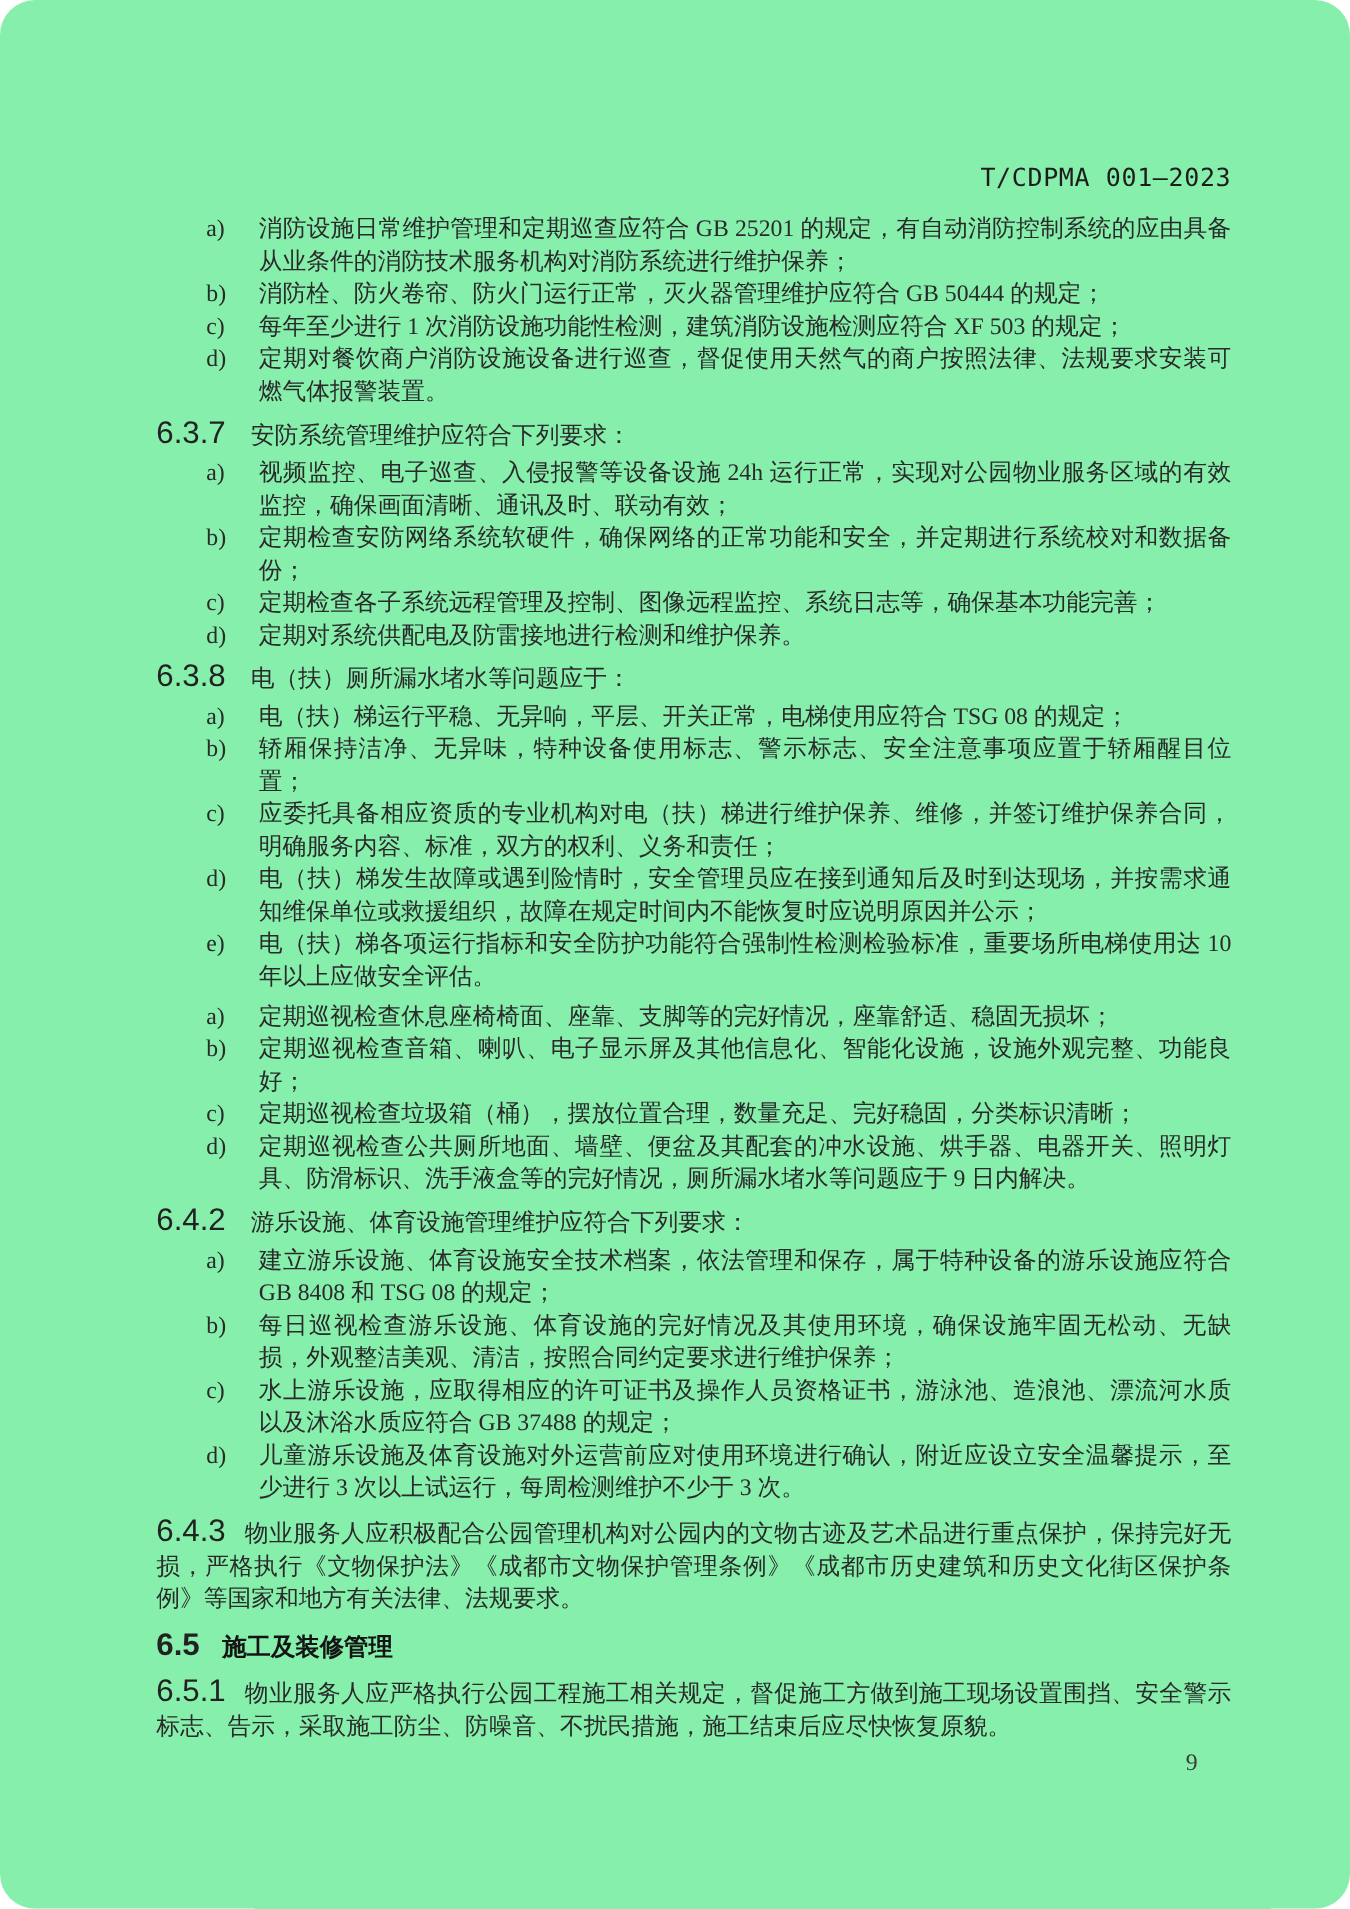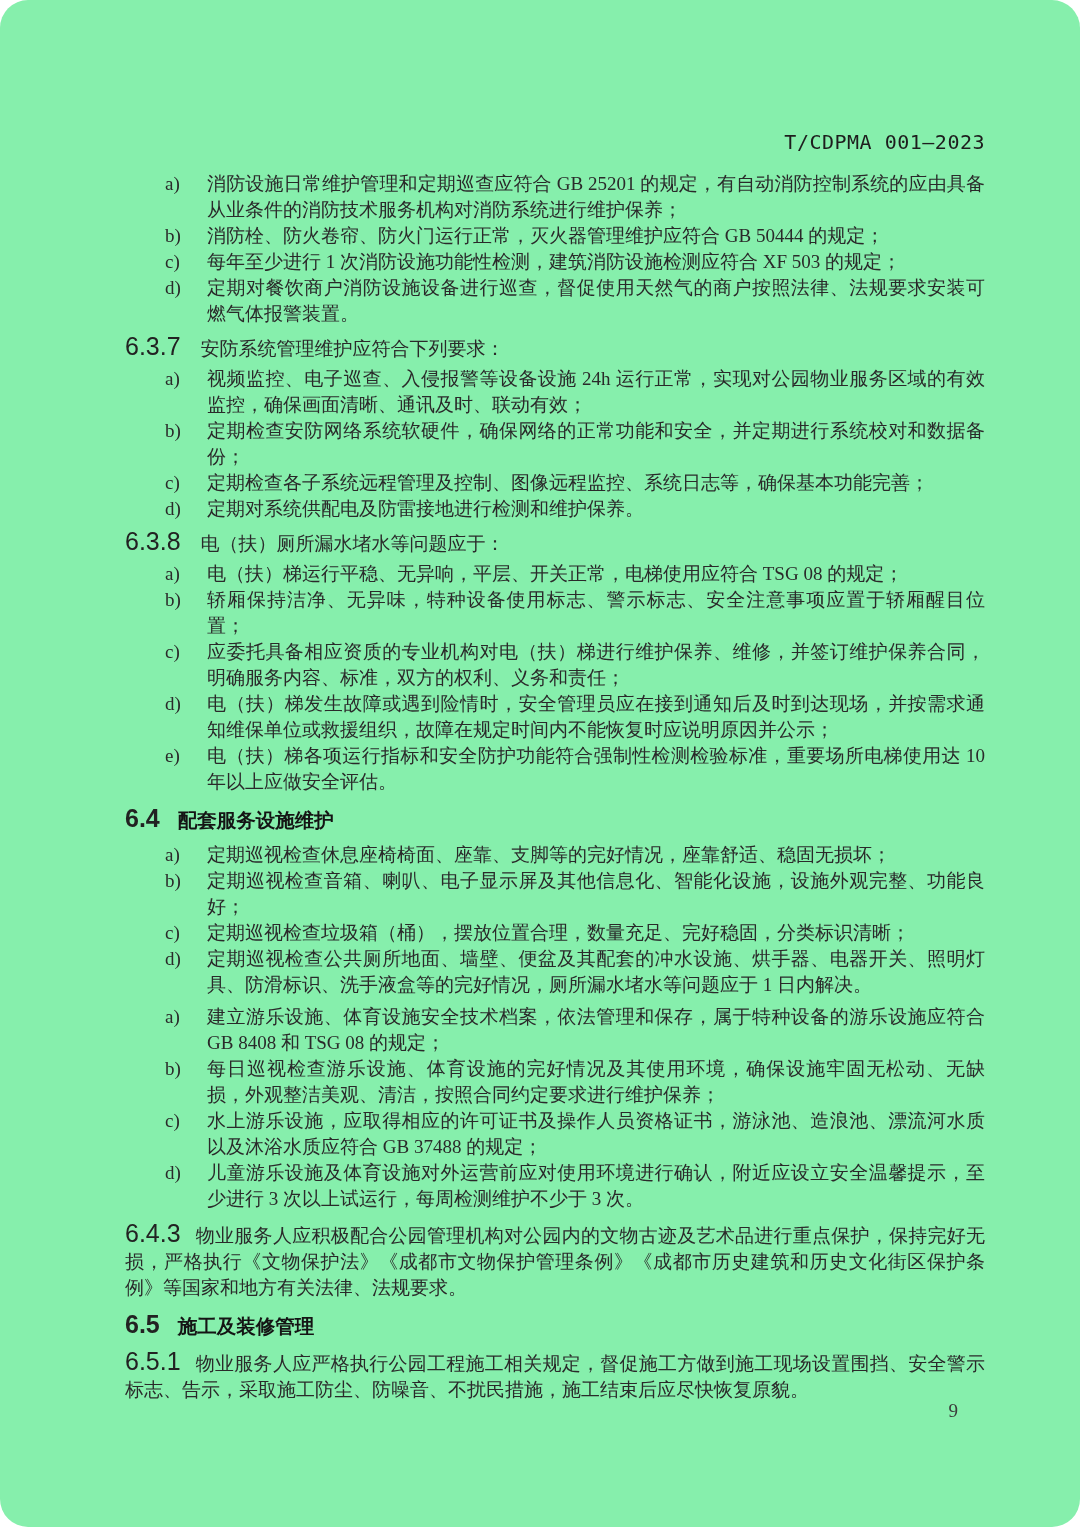--- a/index.html
+++ b/index.html
@@ -132,39 +132,39 @@
         </div>
         <div class="item">
           <span class="item-label">d)</span>
           <div class="item-text">电（扶）梯发生故障或遇到险情时，安全管理员应在接到通知后及时到达现场，并按需求通知维保单位或救援组织，故障在规定时间内不能恢复时应说明原因并公示；</div>
         </div>
         <div class="item">
           <span class="item-label">e)</span>
           <div class="item-text">电（扶）梯各项运行指标和安全防护功能符合强制性检测检验标准，重要场所电梯使用达 10 年以上应做安全评估。</div>
         </div>
       </div>
-      <div class="sec-heading"><span class="num">6.4</span><span class="heading-text">配套服务设施维护</span></div>
       <div class="list">
         <div class="item">
           <span class="item-label">a)</span>
           <div class="item-text">定期巡视检查休息座椅椅面、座靠、支脚等的完好情况，座靠舒适、稳固无损坏；</div>
         </div>
         <div class="item">
           <span class="item-label">b)</span>
           <div class="item-text">定期巡视检查音箱、喇叭、电子显示屏及其他信息化、智能化设施，设施外观完整、功能良好；</div>
         </div>
         <div class="item">
           <span class="item-label">c)</span>
           <div class="item-text">定期巡视检查垃圾箱（桶），摆放位置合理，数量充足、完好稳固，分类标识清晰；</div>
         </div>
         <div class="item">
           <span class="item-label">d)</span>
-          <div class="item-text">定期巡视检查公共厕所地面、墙壁、便盆及其配套的冲水设施、烘手器、电器开关、照明灯具、防滑标识、洗手液盒等的完好情况，厕所漏水堵水等问题应于 1 日内解决。</div>
+          <div class="item-text">定期巡视检查公共厕所地面、墙壁、便盆及其配套的冲水设施、烘手器、电器开关、照明灯具、防滑标识、洗手液盒等的完好情况，厕所漏水堵水等问题应于 9 日内解决。</div>
         </div>
       </div>
+      <div class="clause-title"><span class="num">6.4.2</span><span class="body-text">游乐设施、体育设施管理维护应符合下列要求：</span></div>
       <div class="list">
         <div class="item">
           <span class="item-label">a)</span>
           <div class="item-text">建立游乐设施、体育设施安全技术档案，依法管理和保存，属于特种设备的游乐设施应符合 GB 8408 和 TSG 08 的规定；</div>
         </div>
         <div class="item">
           <span class="item-label">b)</span>
           <div class="item-text">每日巡视检查游乐设施、体育设施的完好情况及其使用环境，确保设施牢固无松动、无缺损，外观整洁美观、清洁，按照合同约定要求进行维护保养；</div>
         </div>
         <div class="item">

